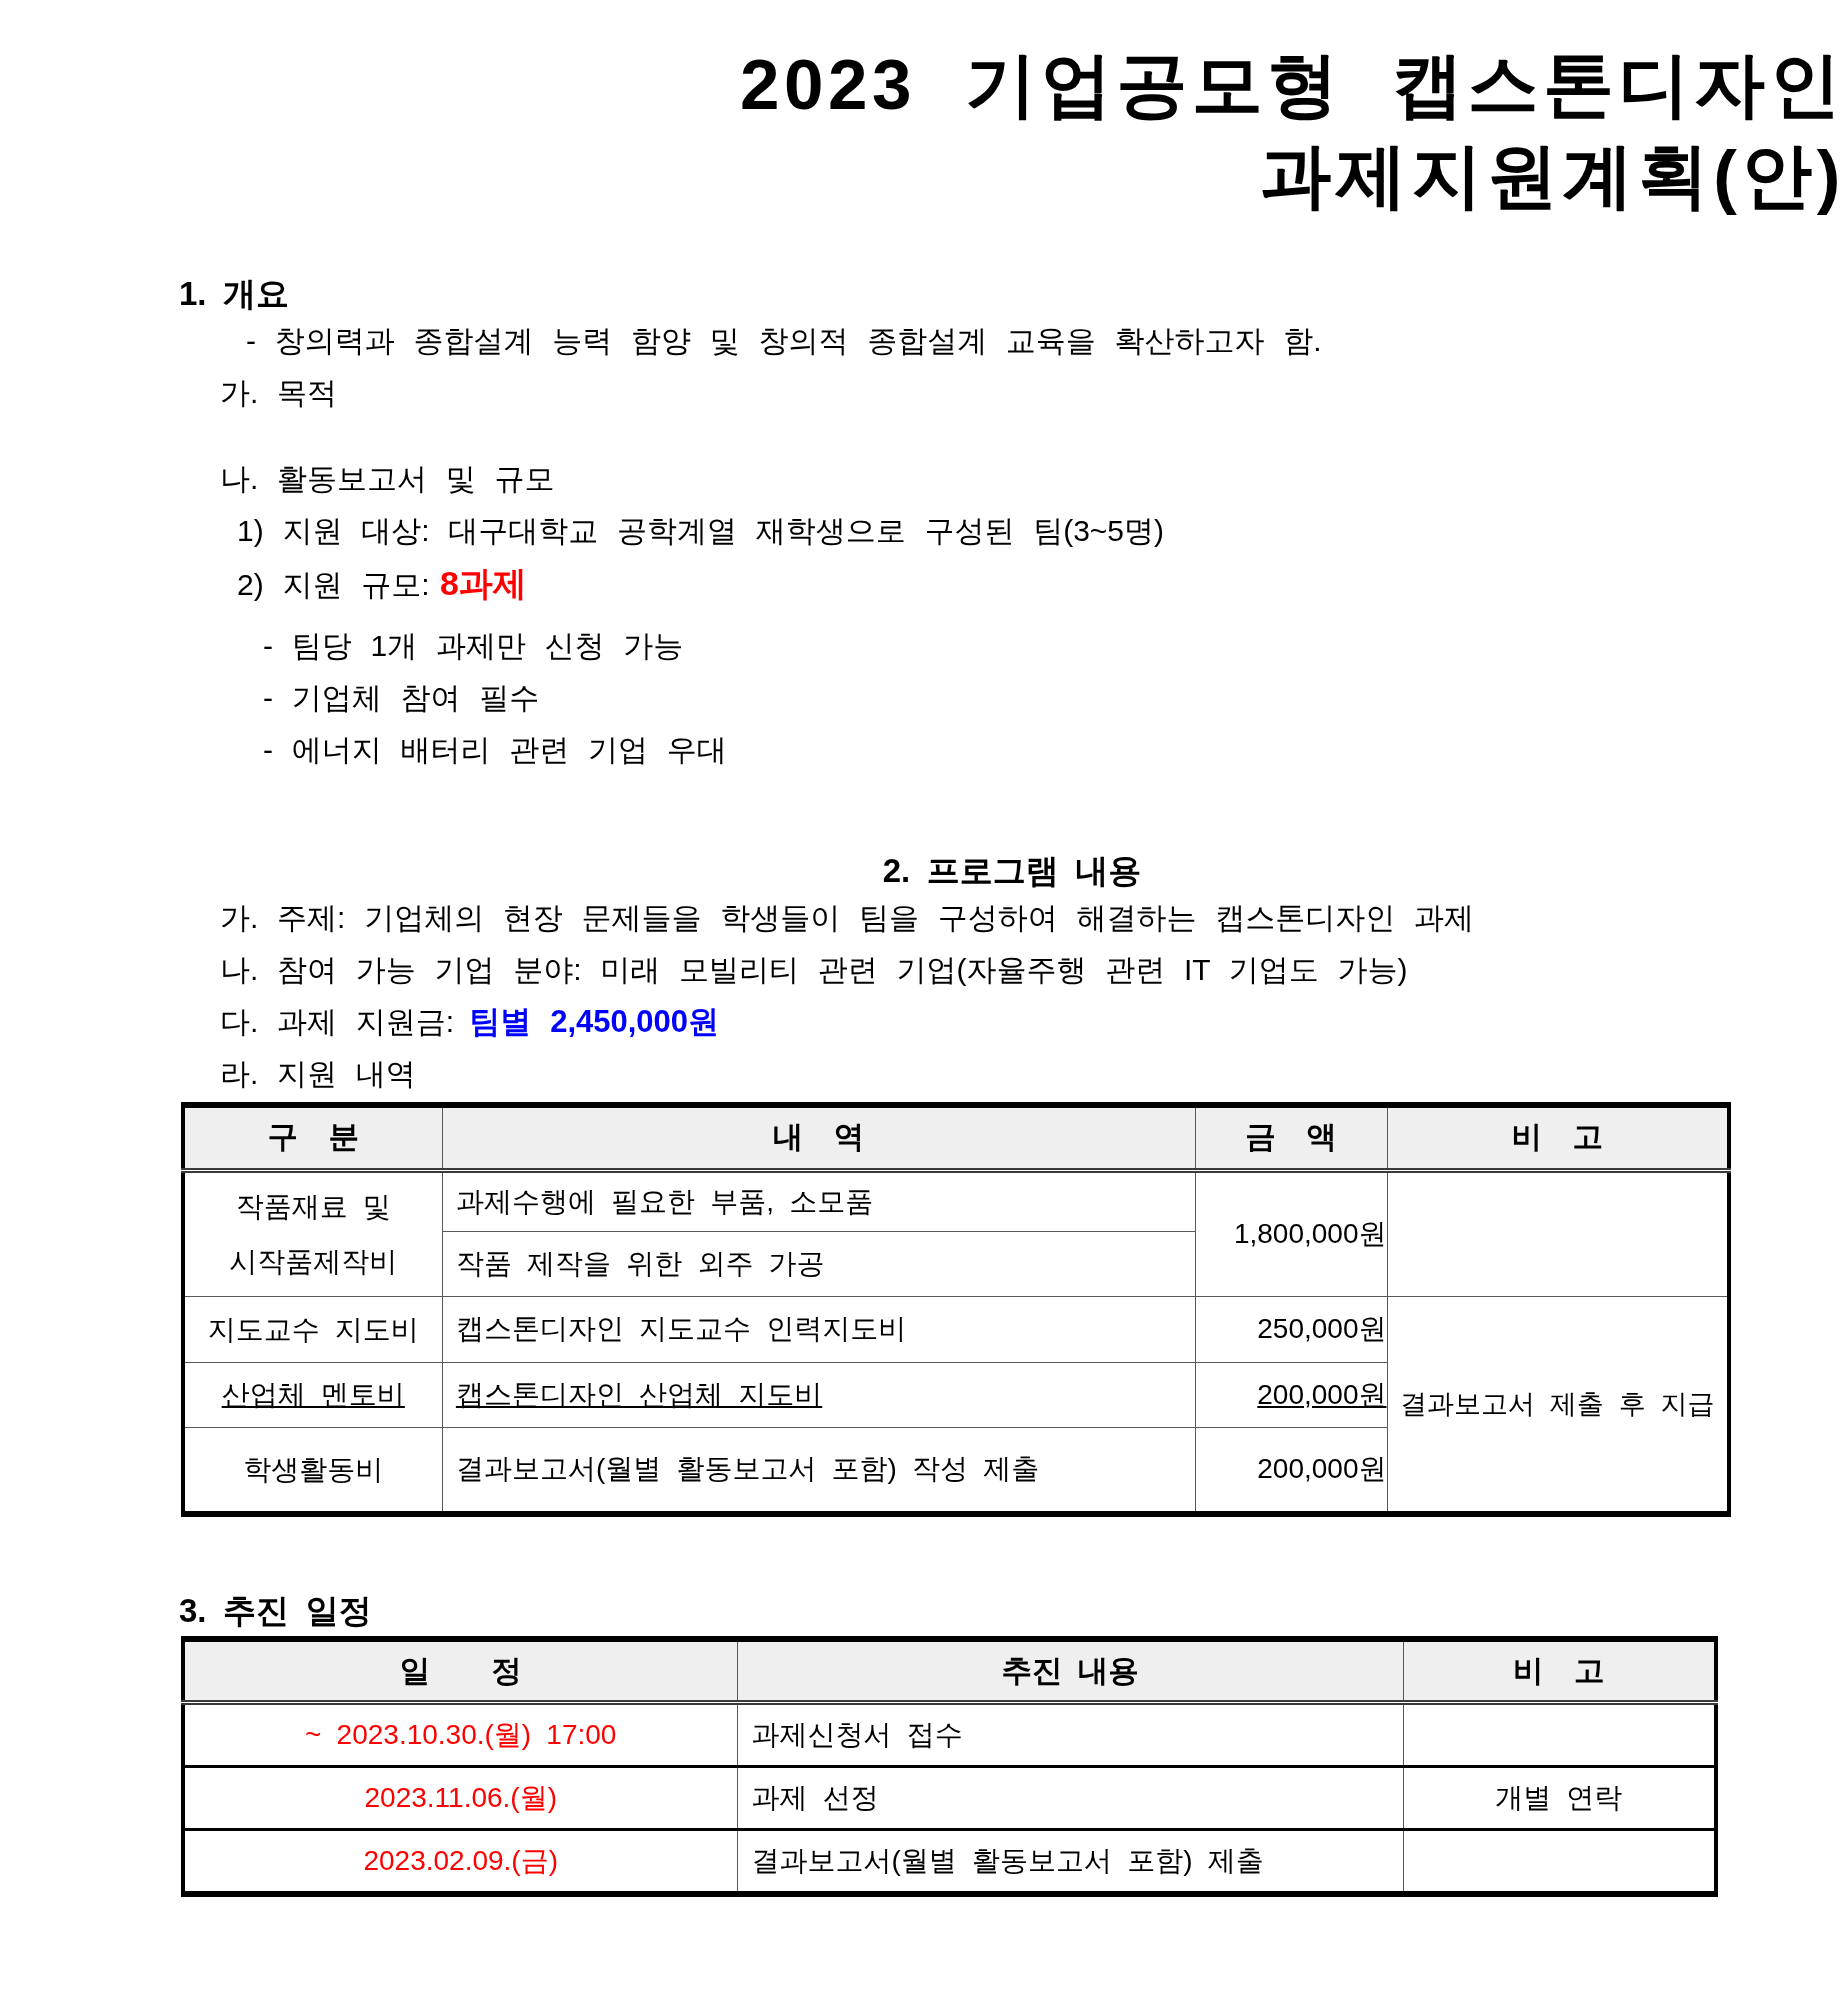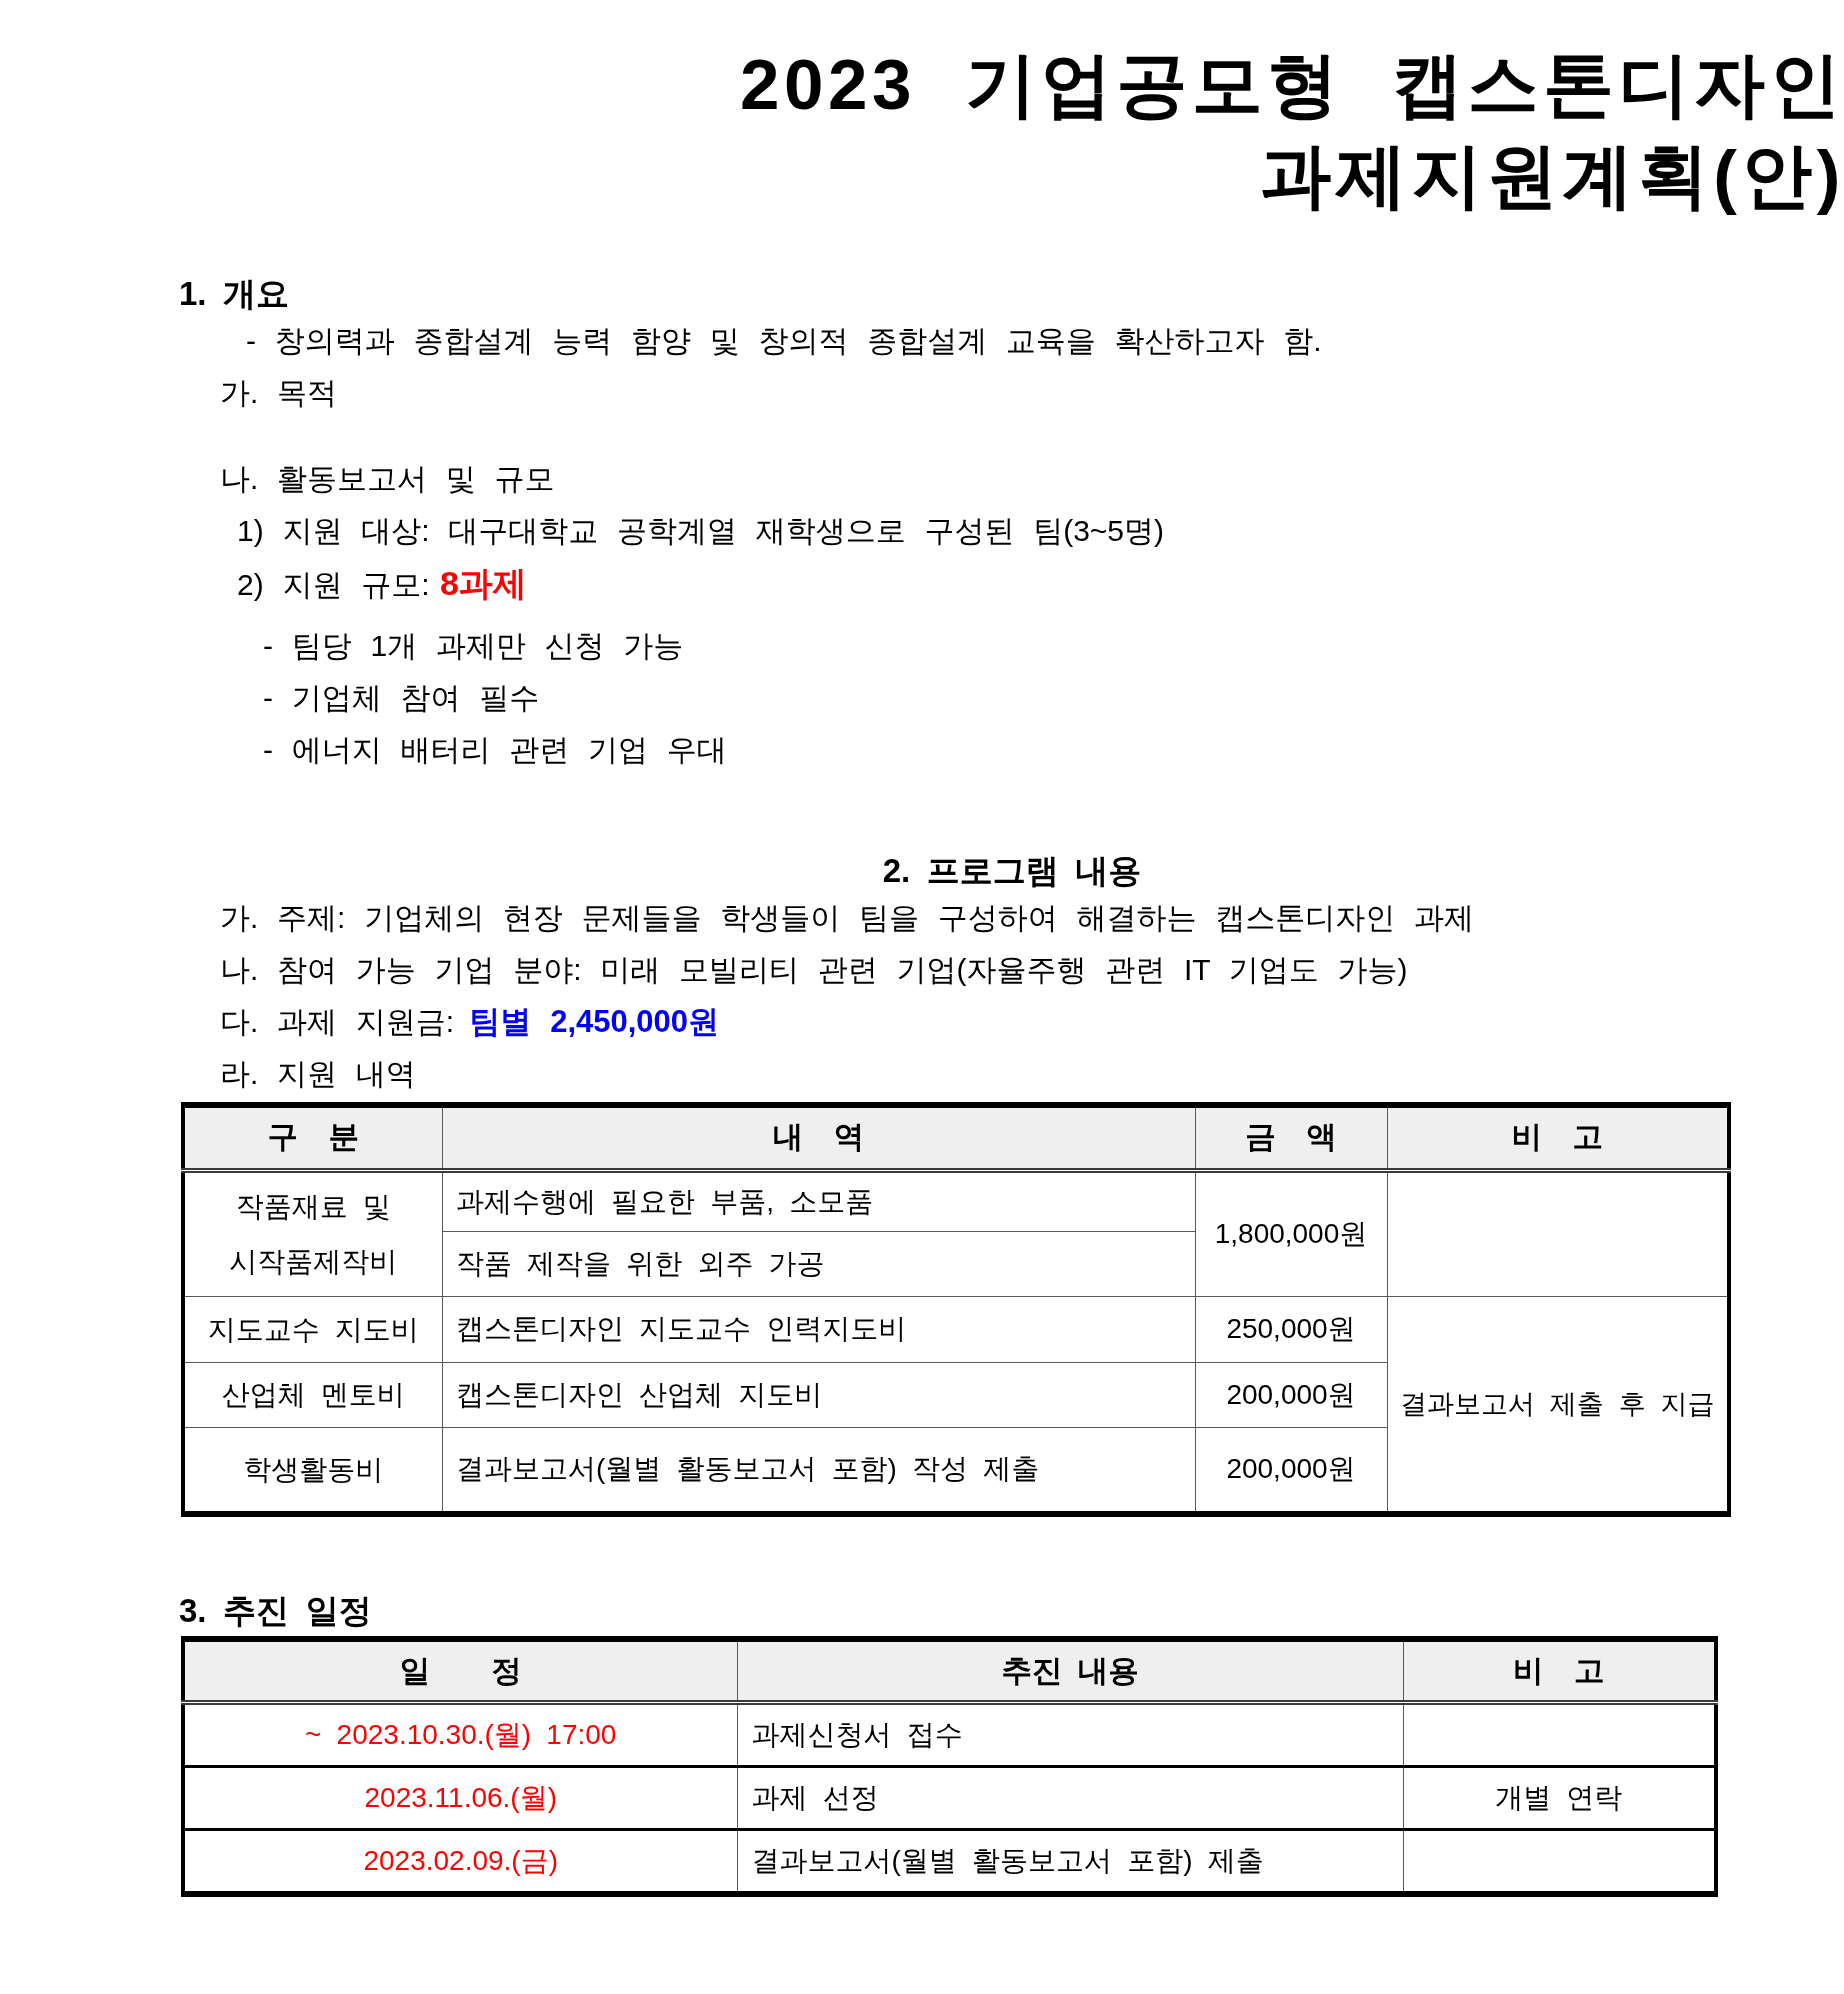--- a/index.html
+++ b/index.html
@@ -59,25 +59,25 @@
     background: #efefef; font-weight: 700; font-size: 30.5px;
     text-align: center; border-bottom: 5.2px double #3a3a3a;
   }
 
   
   table.support { width: 1546px; margin-top: 1.5px; }
   table.support tr.rhead th { height: 60px; }
   table.support tr.r1a td { height: 58px; }
   table.support tr.r1b td { height: 64px; }
   table.support tr.r2 td  { height: 65px; }
-  table.support tr.r3 td  { height: 64px; }
+  table.support tr.r3 td  { height: 64px; text-decoration: underline; }
   table.support tr.r4 td  { height: 83px; }
   table.support td.cat { text-align: center; white-space: pre-line; line-height: 55px; margin-top: 44px; }
   table.support td.det { text-align: left; padding-left: 13.4px; white-space: nowrap; }
-  table.support td.amt { text-align: center; }
+  table.support td.amt { text-align: right; }
   table.support td.note { text-align: center; font-size: 27px; white-space: nowrap; }
 
   
   table.schedule { width: 1533px; margin-top: 4.5px; }
   table.schedule tr.rhead th { height: 58px; }
   table.schedule tbody td { height: 60px; border-top: 3px solid #c2410c; border-bottom: 3px solid #000; }
   table.schedule td.date { text-align: center; color: #ff0000; white-space: nowrap; }
   table.schedule td.content { text-align: left; padding-left: 14px; white-space: nowrap; }
   table.schedule td.note { text-align: center; white-space: nowrap; }
 </style>

